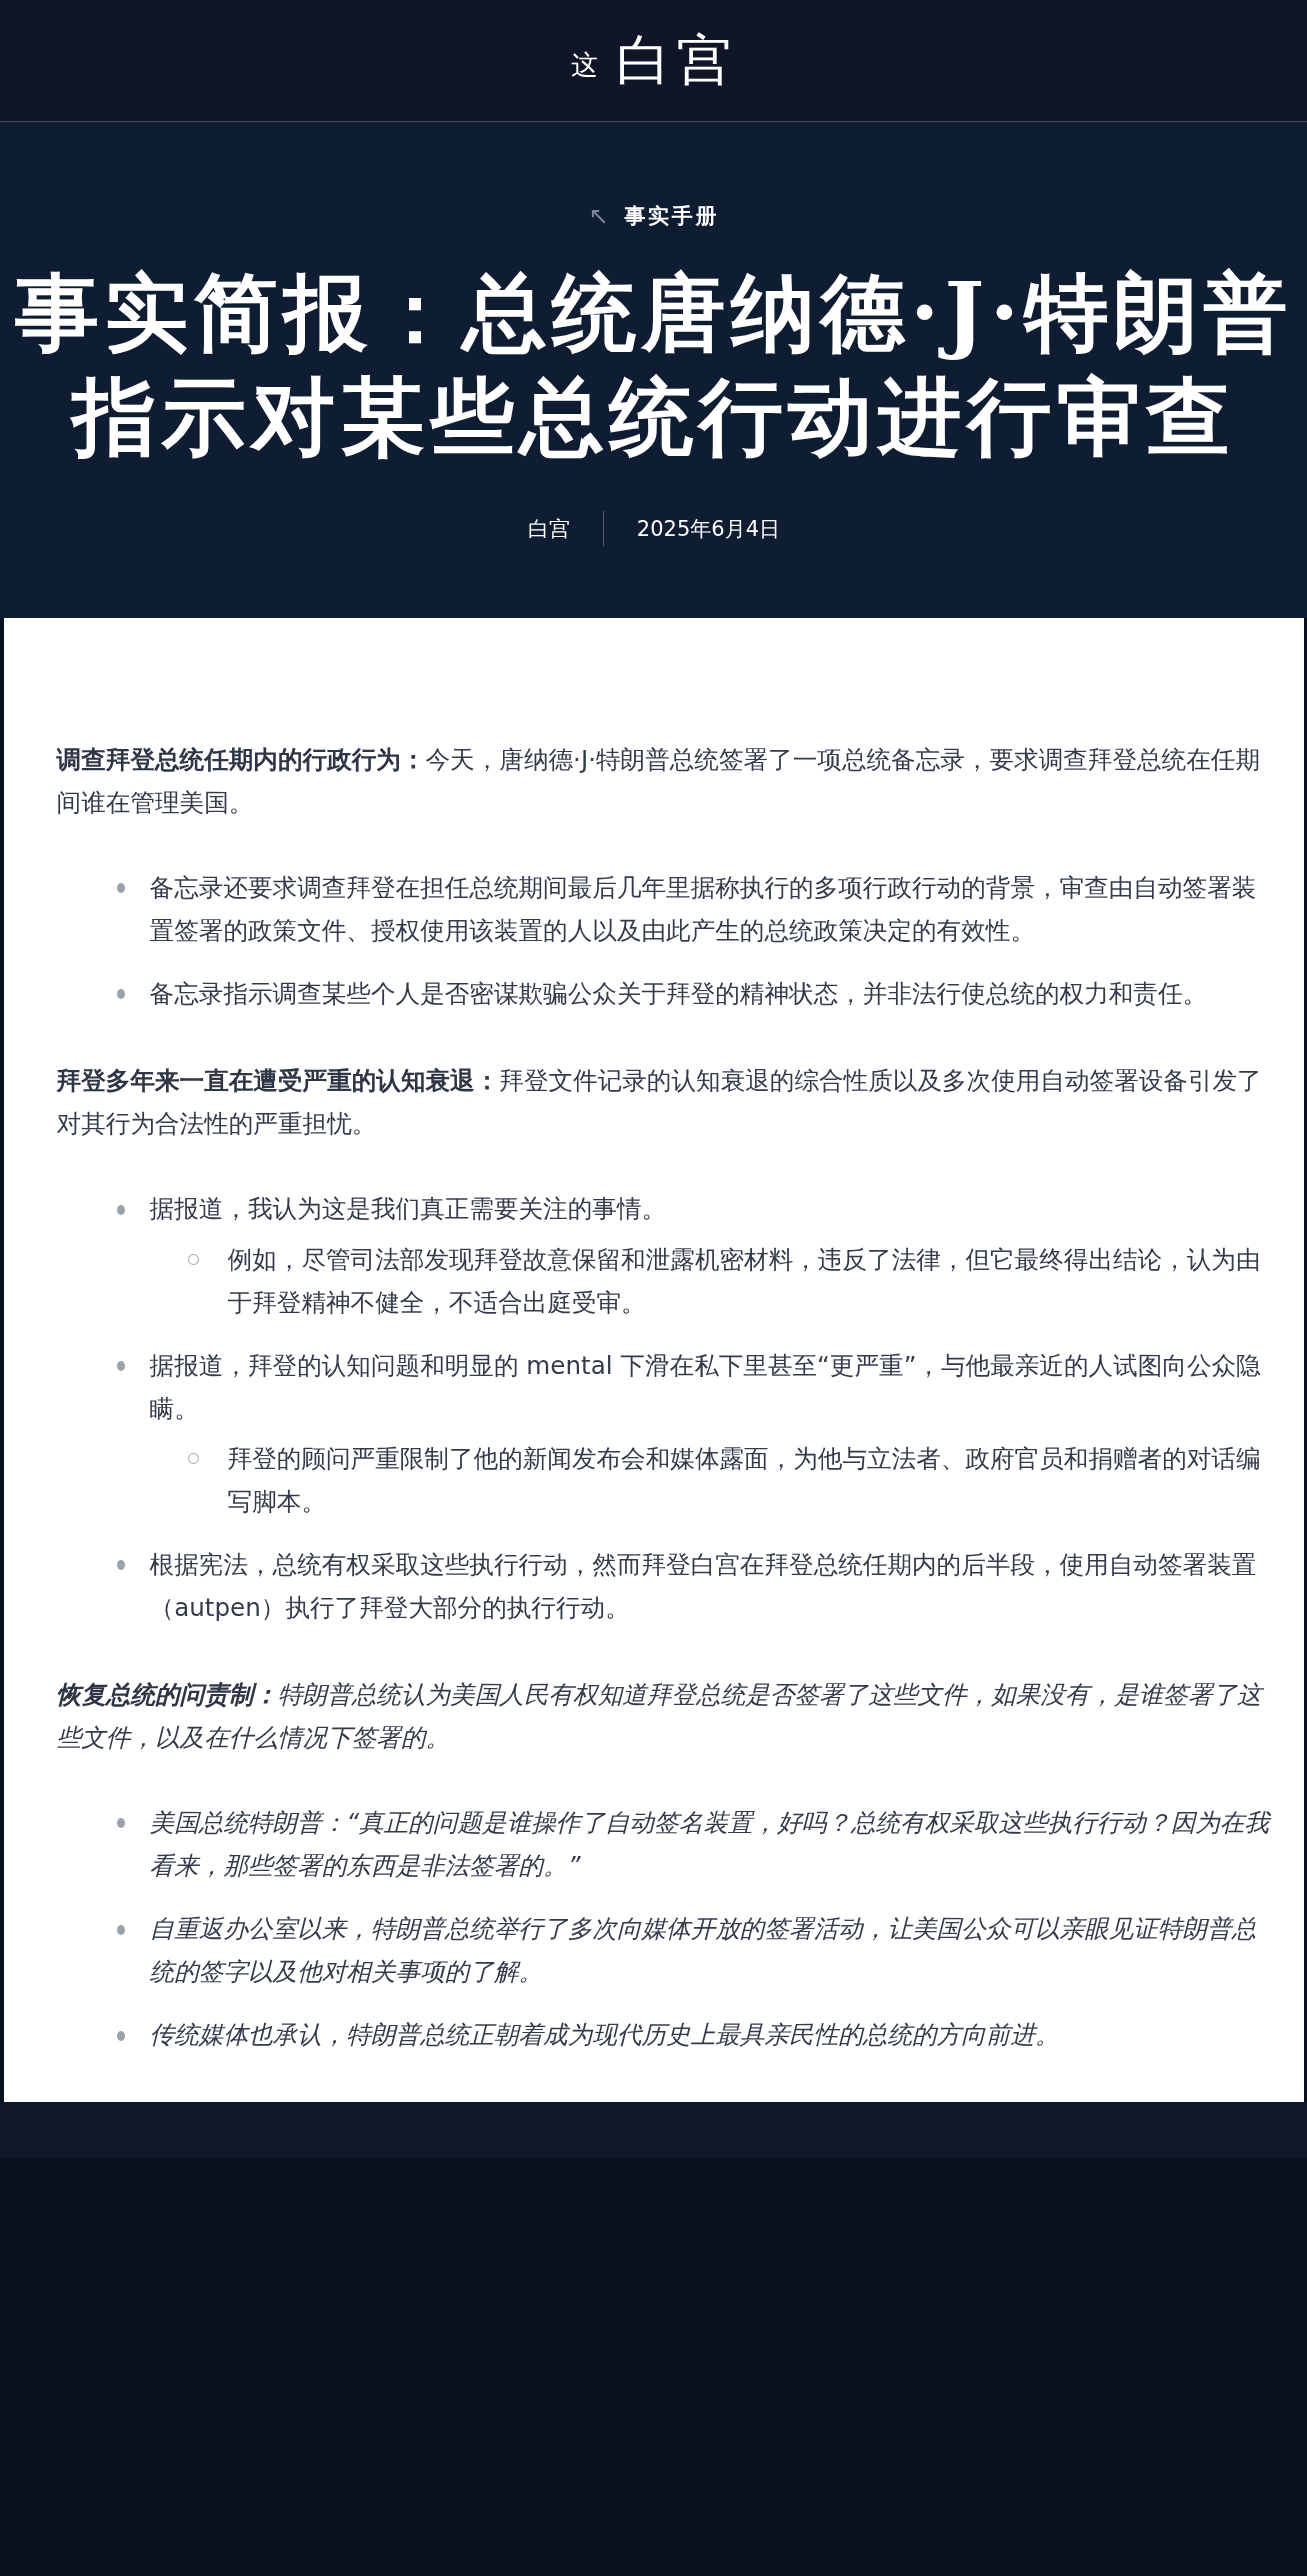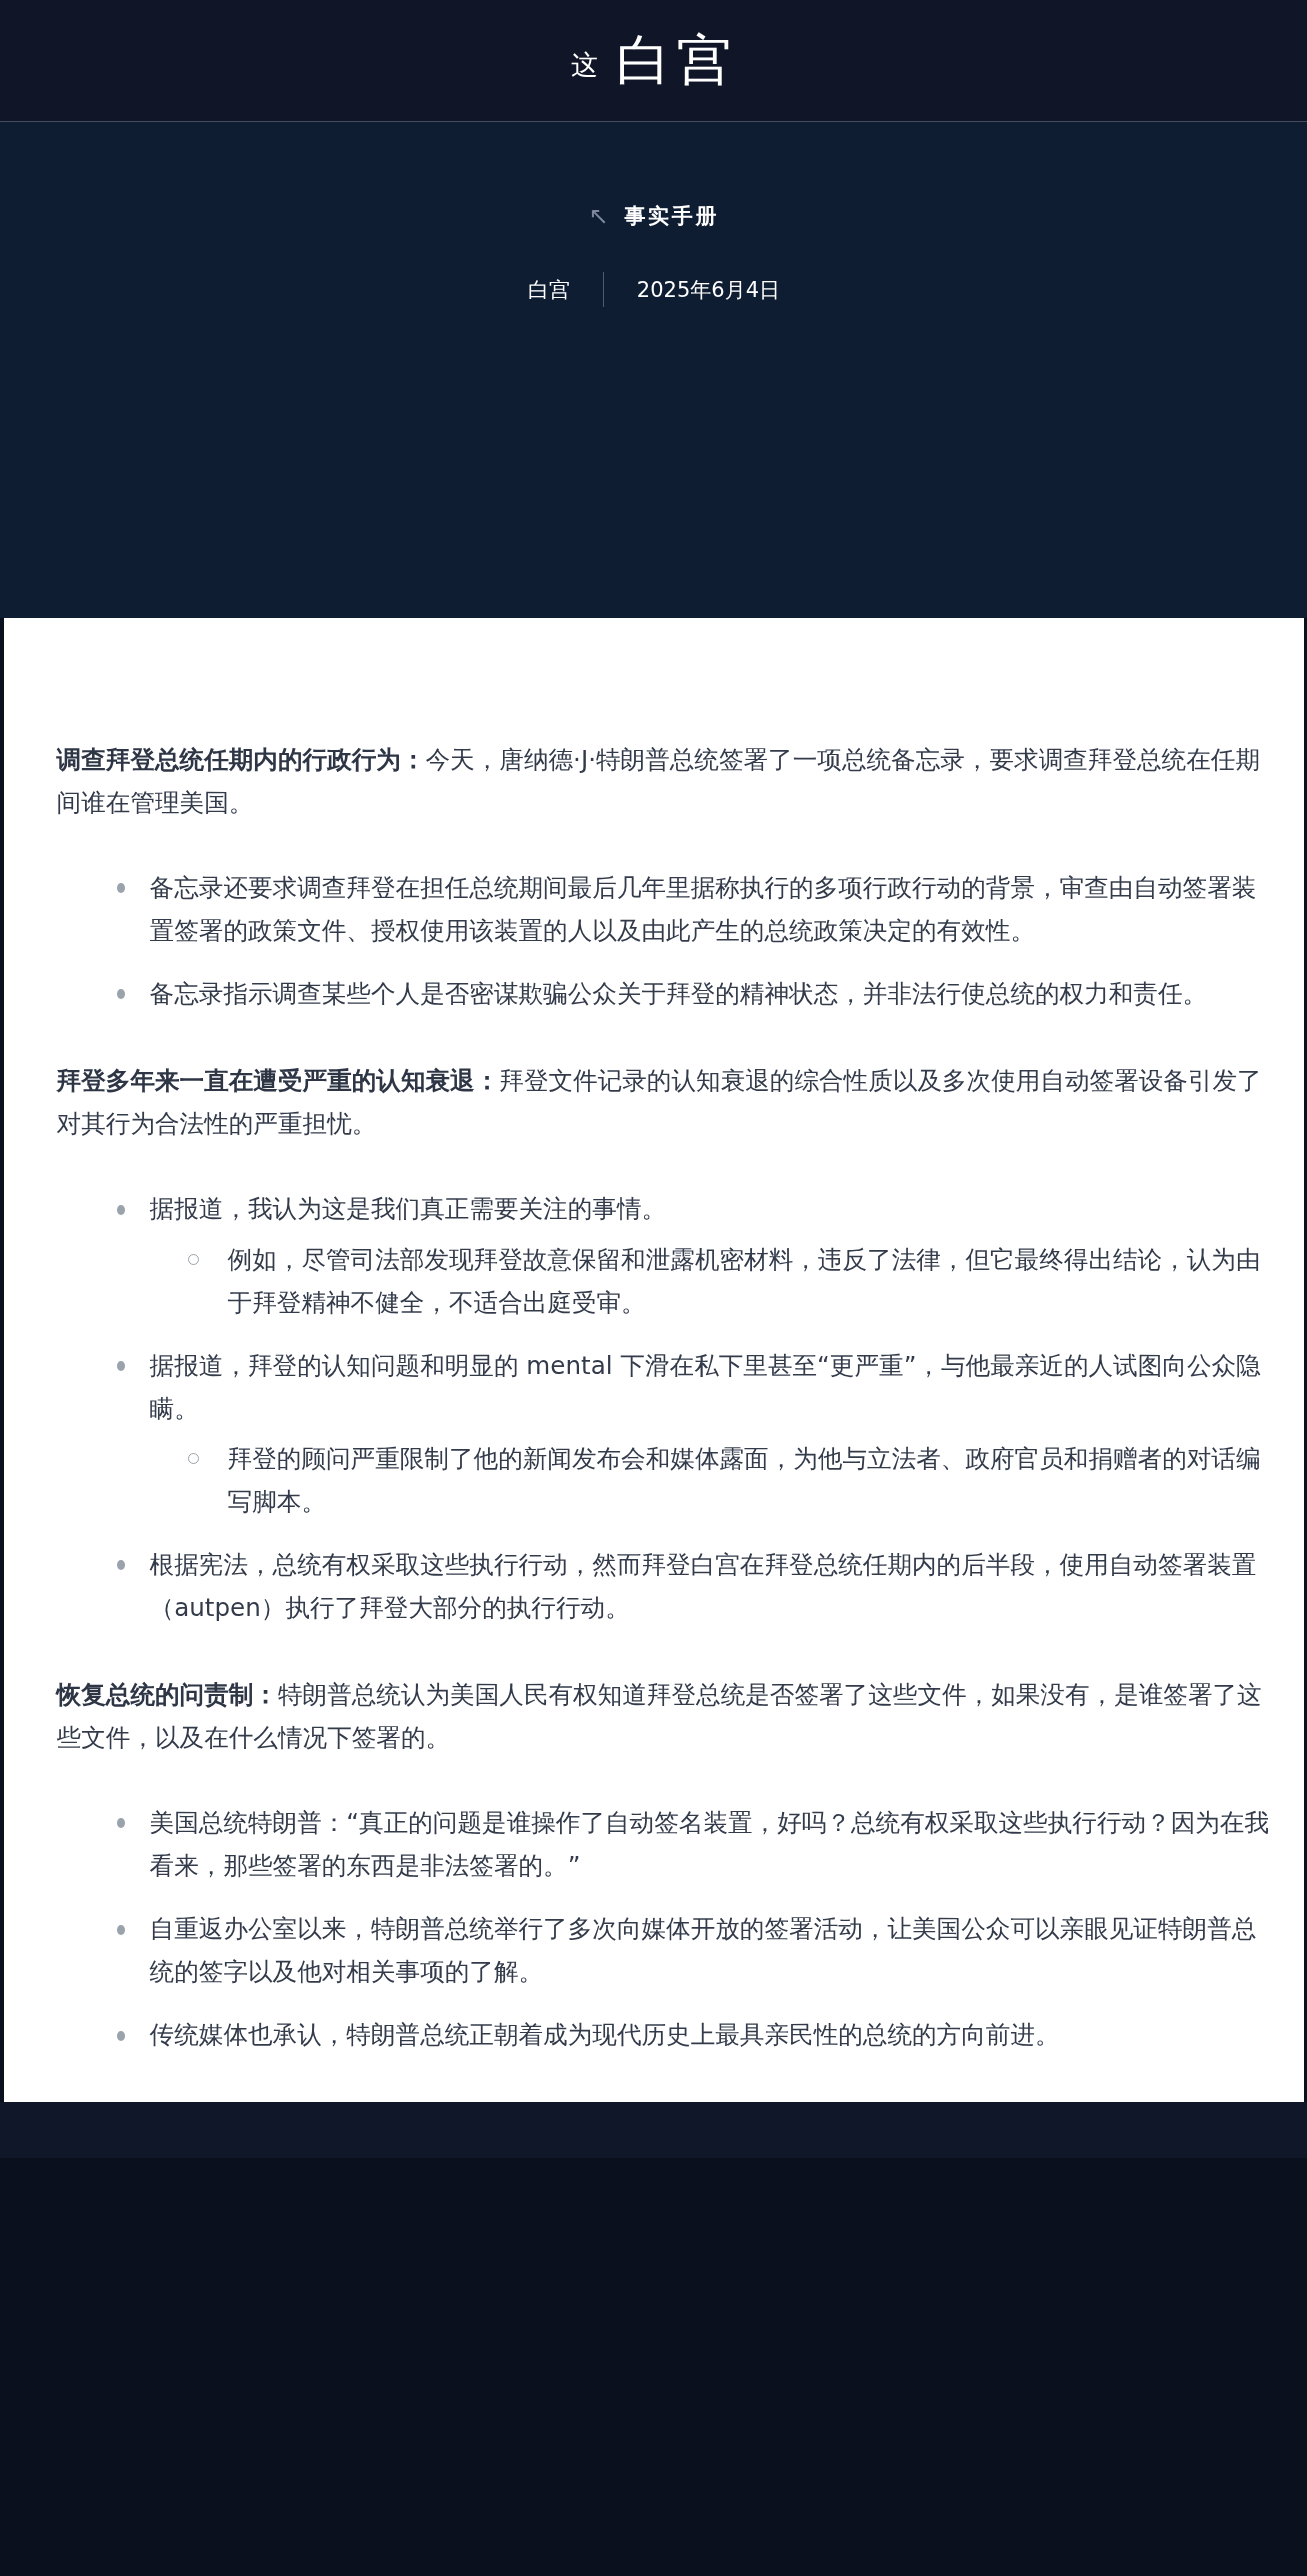--- a/index.html
+++ b/index.html
@@ -76,21 +76,21 @@
   
   .article-panel {
     background: #ffffff;
     margin: 0 3.6px;
     padding: 120px 31px 42px 53px;
     color: #333b4b;
     font-size: 24.6px;
     line-height: 1.75;
   }
   .fact-section { margin-bottom: 44px; }
-  .fact-section:last-child { margin-bottom: 4px; }
+  .fact-section:last-child { margin-bottom: 4px; font-style: italic; }
   .section-para { margin-bottom: 42px; }
   .section-para strong { font-weight: 700; color: #2e3646; text-align: right; }
 
   ul.bullets {
     list-style: none;
     margin-left: 53px;
   }
   li.bullet-item {
     position: relative;
     padding-left: 40px;
@@ -144,20 +144,24 @@
     <span class="logo-the">这</span>
     <span class="logo-main">白宫</span>
   </div>
 </header>
 
 <section class="hero">
   <div class="eyebrow">
     <span class="arrow">↖</span>
     <span>事实手册</span>
   </div>
+  <h1 class="hero-title">
+    <span>事实简报：总统唐纳德·J·特朗普</span><br>
+    <span>指示对某些总统行动进行审查</span>
+  </h1>
   <div class="hero-meta">
     <span class="meta-source">白宫</span>
     <span class="vbar"></span>
     <span class="meta-date">2025年6月4日</span>
   </div>
 </section>
 
 <main class="article-panel">
   <div id="article">
       <section class="fact-section">

